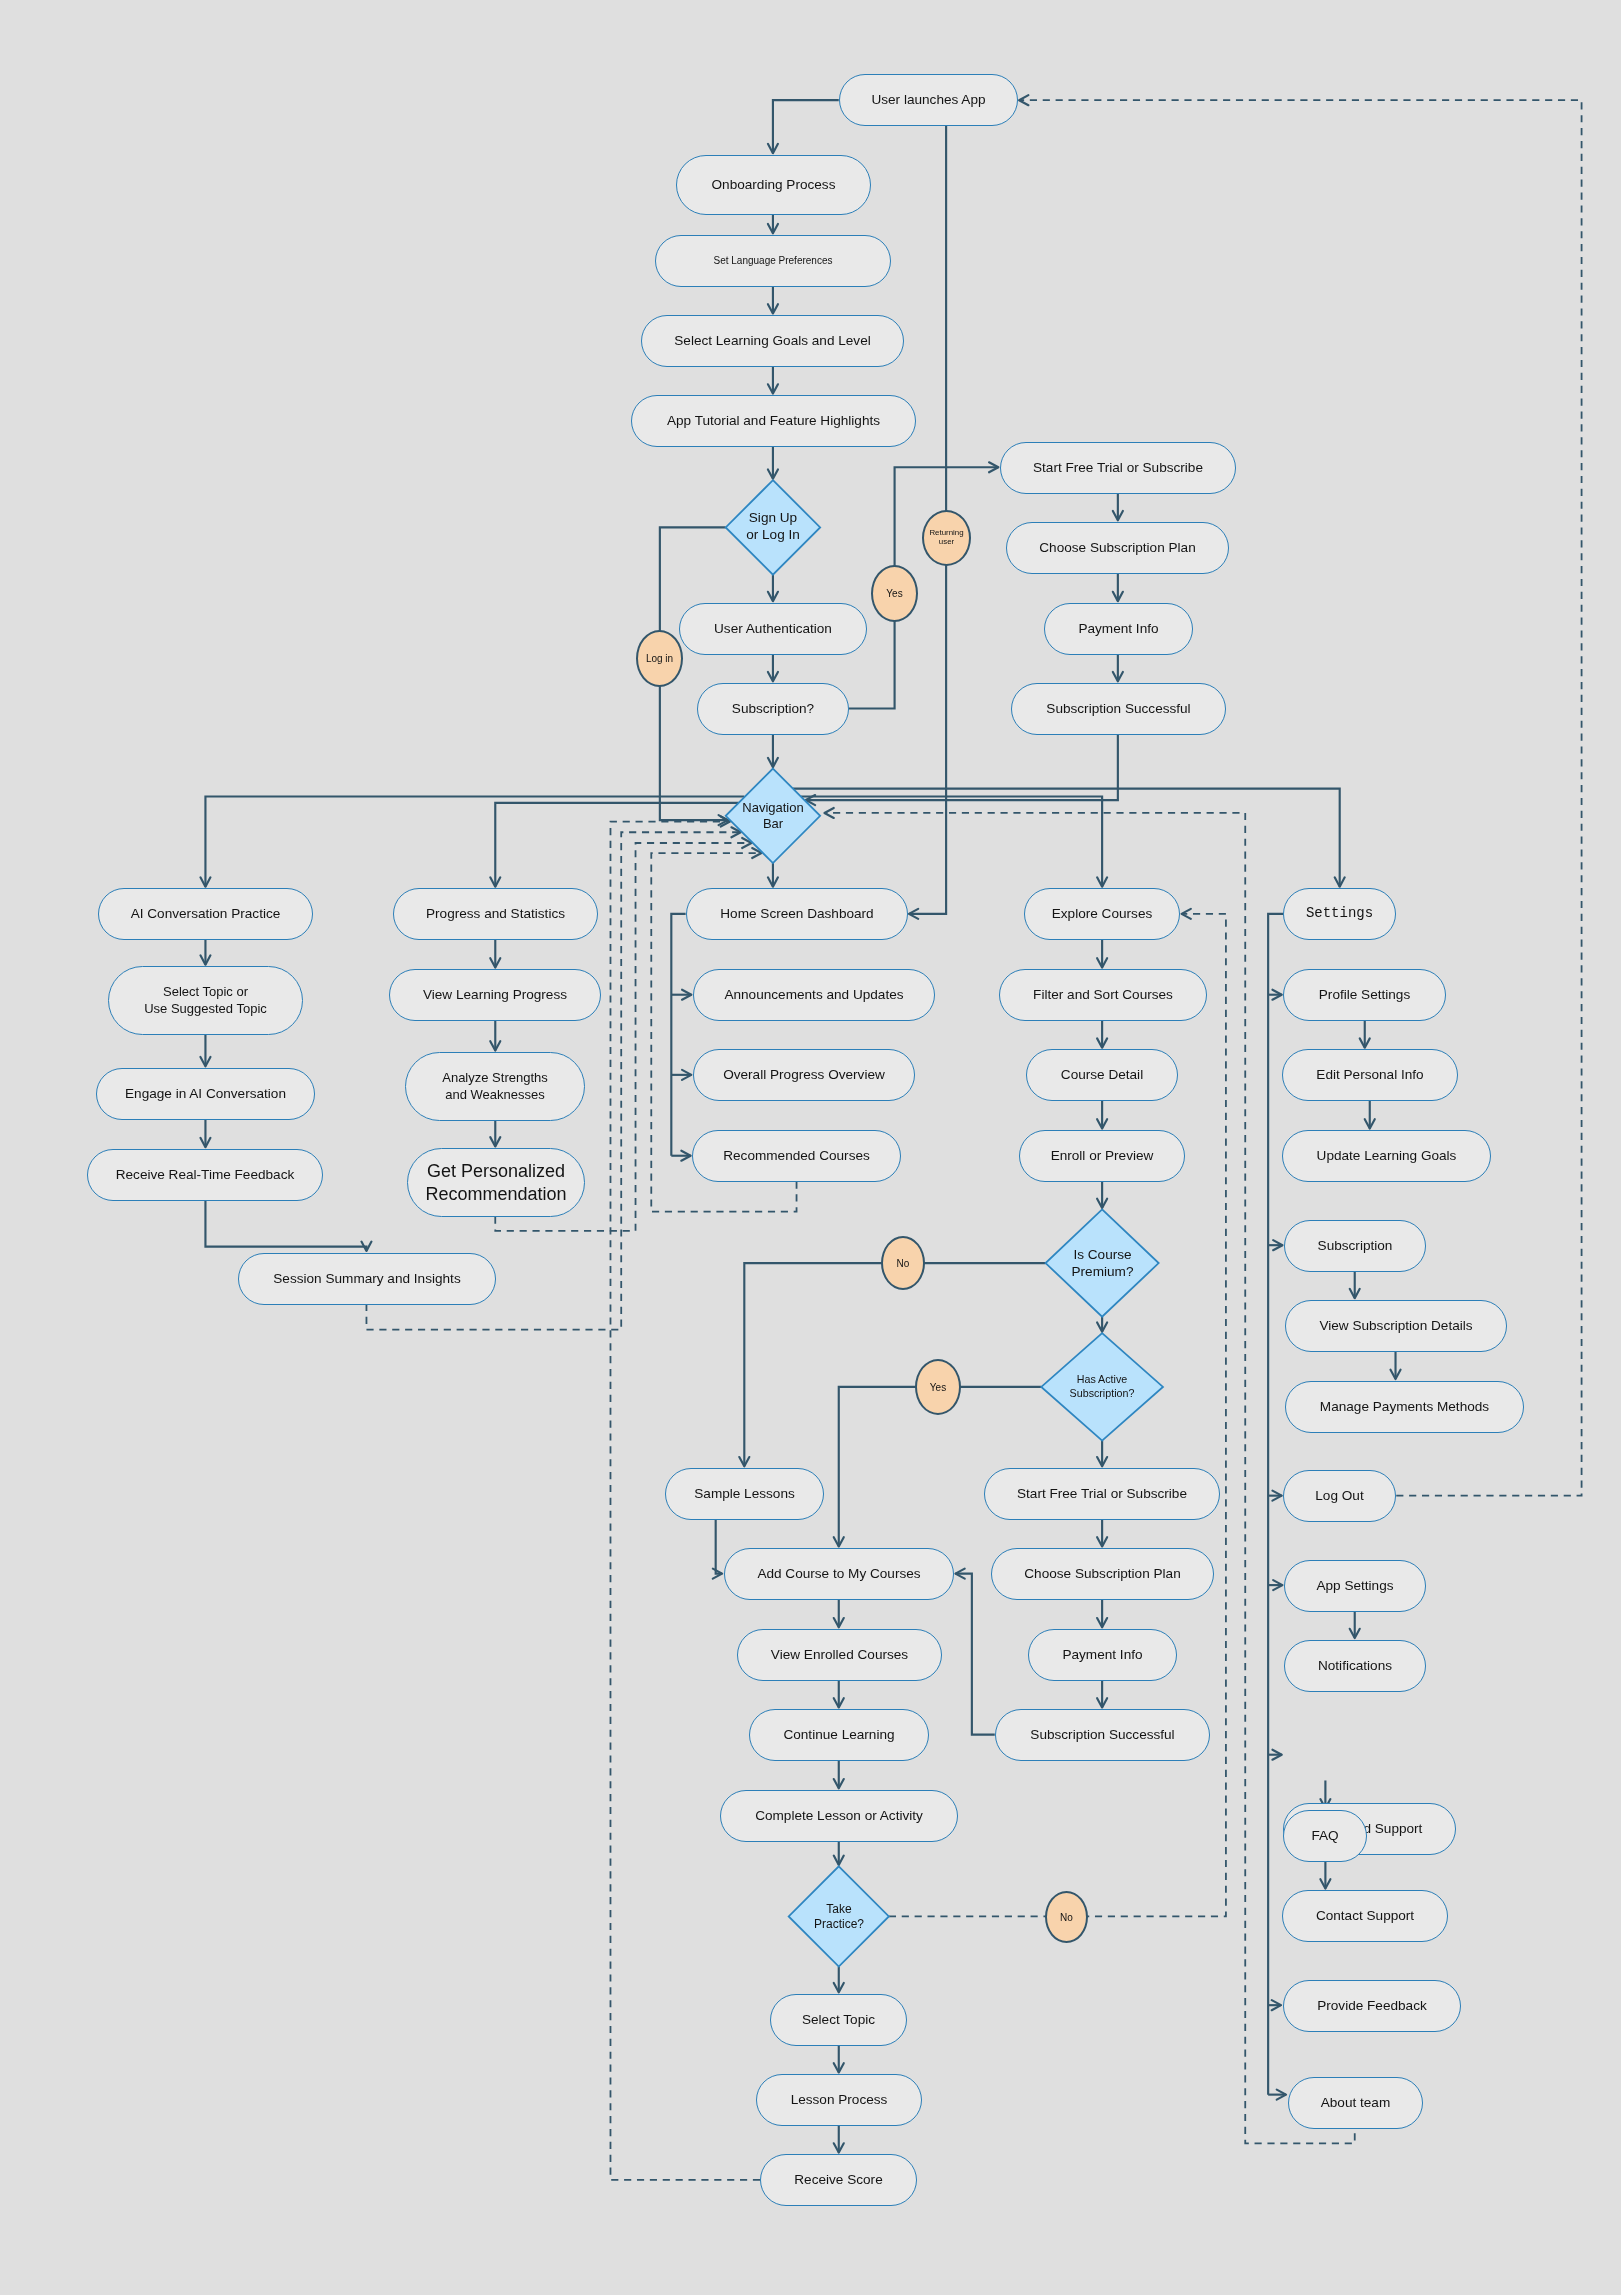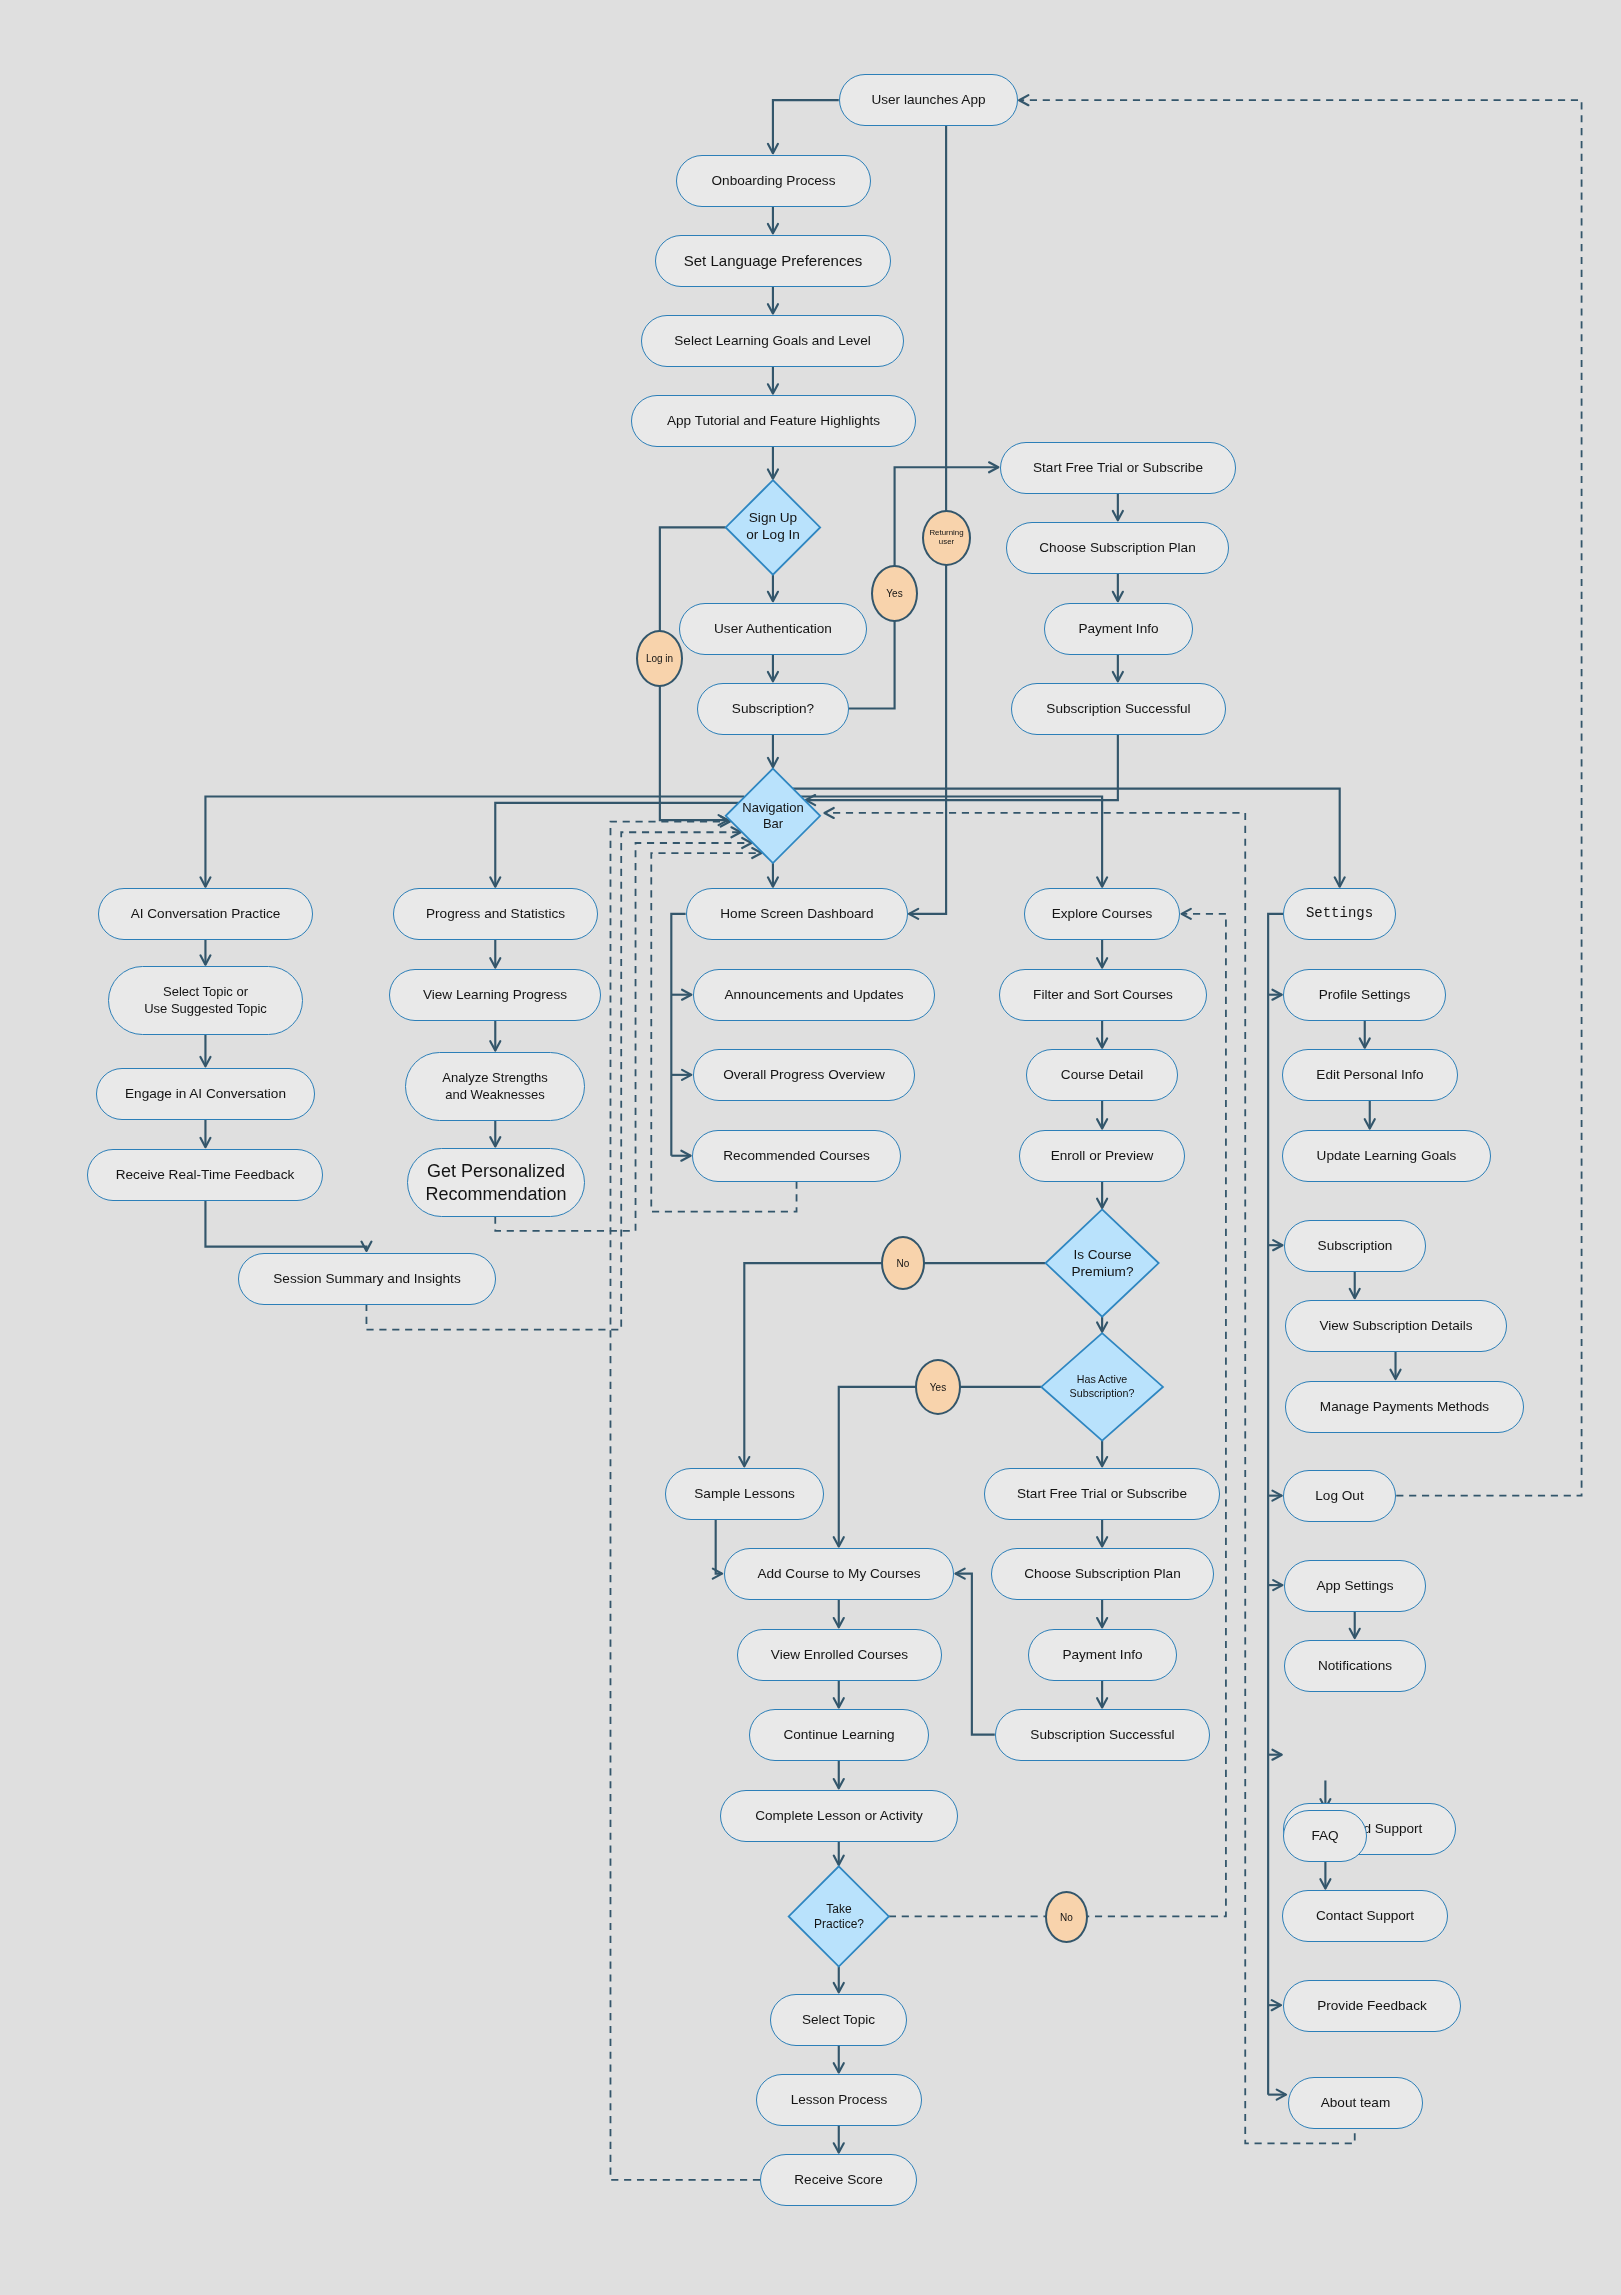--- a/index.html
+++ b/index.html
@@ -107,22 +107,22 @@
       <polyline points="1951,2090 2210,2090 2210,140 1424,140" fill="none" stroke="#33566b" stroke-width="2.5" stroke-dasharray="10 8" marker-end="url(#arrowhead)"></polyline>
       <polyline points="1893,2963 1893,2995 1740,2995 1740,1136 1152,1136" fill="none" stroke="#33566b" stroke-width="2.5" stroke-dasharray="10 8" marker-end="url(#arrowhead)"></polyline>
       <polygon points="1080,671 1146,737 1080,803 1014,737" fill="#b9e2fc" stroke="#2e86c1" stroke-width="2.5"></polygon>
       <polygon points="1080,1074 1146,1140 1080,1206 1014,1140" fill="#b9e2fc" stroke="#2e86c1" stroke-width="2.5"></polygon>
       <polygon points="1540,1690 1619,1765 1540,1840 1461,1765" fill="#b9e2fc" stroke="#2e86c1" stroke-width="2.5"></polygon>
       <polygon points="1540,1863 1625,1938 1540,2013 1455,1938" fill="#b9e2fc" stroke="#2e86c1" stroke-width="2.5"></polygon>
       <polygon points="1172,2608 1242,2678 1172,2748 1102,2678" fill="#b9e2fc" stroke="#2e86c1" stroke-width="2.5"></polygon>
     </svg>
   <div class="node-layer">
       <div class="node stadium" style="left: 839px; top: 74px; width: 179px; height: 52px; font-size: 13.6px;">User launches App</div>
-      <div class="node stadium" style="left: 676px; top: 155px; width: 195px; height: 52px; font-size: 13.6px;">Onboarding Process</div>
-      <div class="node stadium" style="left: 655px; top: 235px; width: 236px; height: 52px; font-size: 15px;">Set Language Preferences</div>
+      <div class="node stadium" style="left: 676px; top: 155px; width: 195px; height: 60px; font-size: 13.6px;">Onboarding Process</div>
+      <div class="node stadium" style="left: 655px; top: 235px; width: 236px; height: 52px; font-size: 10px;">Set Language Preferences</div>
       <div class="node stadium" style="left: 641px; top: 315px; width: 263px; height: 52px; font-size: 13.6px;">Select Learning Goals and Level</div>
       <div class="node stadium" style="left: 631px; top: 395px; width: 285px; height: 52px; font-size: 13.6px;">App Tutorial and Feature Highlights</div>
       <div class="node diamond-label" style="left: 726px; top: 480px; width: 94px; height: 94px; font-size: 13.6px;">Sign Up
 or Log In</div>
       <div class="node stadium" style="left: 679px; top: 603px; width: 188px; height: 52px; font-size: 13.6px;">User Authentication</div>
       <div class="node stadium" style="left: 697px; top: 683px; width: 152px; height: 52px; font-size: 13.6px;">Subscription?</div>
       <div class="node stadium" style="left: 1000px; top: 442px; width: 236px; height: 52px; font-size: 13.6px;">Start Free Trial or Subscribe</div>
       <div class="node stadium" style="left: 1006px; top: 522px; width: 223px; height: 52px; font-size: 13.6px;">Choose Subscription Plan</div>
       <div class="node stadium" style="left: 1044px; top: 603px; width: 149px; height: 52px; font-size: 13.6px;">Payment Info</div>
       <div class="node stadium" style="left: 1011px; top: 683px; width: 215px; height: 52px; font-size: 13.6px;">Subscription Successful</div>

